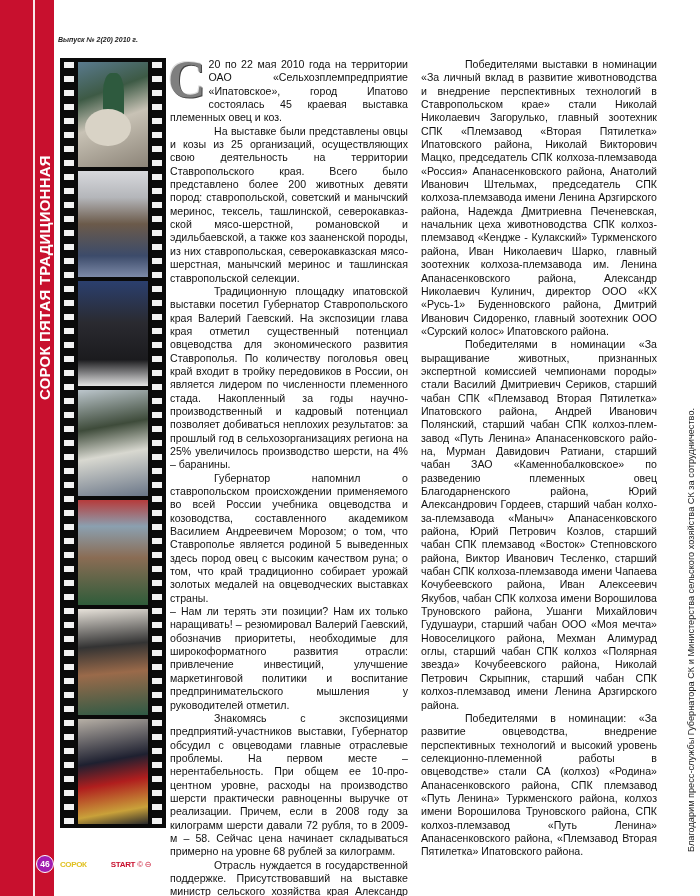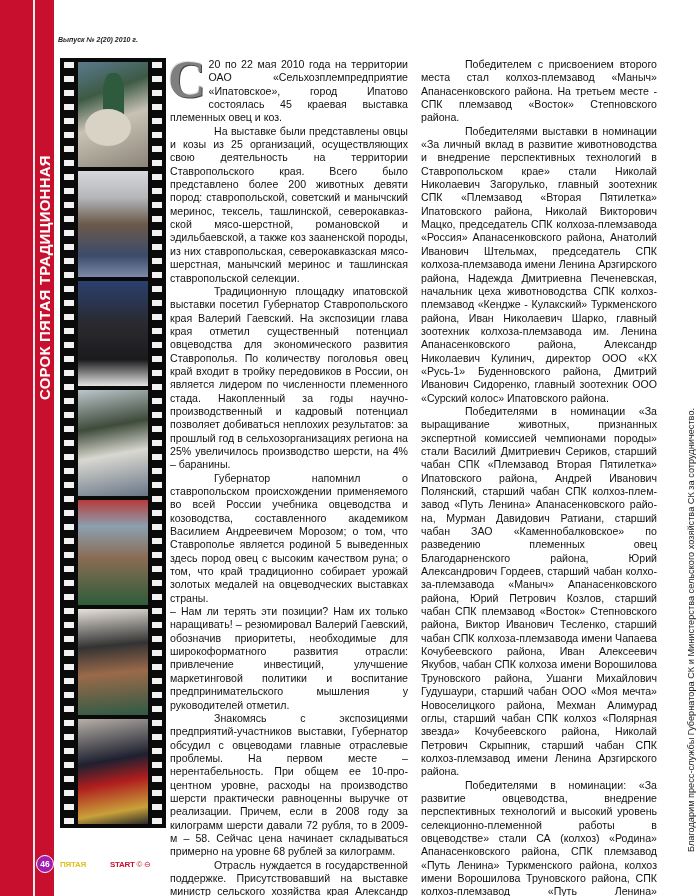--- a/index.html
+++ b/index.html
@@ -118,27 +118,26 @@
   <p>На выставке были представлены овцы и козы из 25 организаций, осуществляющих свою деятельность на территории Ставропольского края. Всего было представлено более 200 животных девяти пород: ставропольской, советский и маныч­ский меринос, тексель, ташлинской, северокавказ­ской мясо-шерстной, романовской и эдильбаевской, а также коз зааненской породы, из них ставрополь­ская, северокавказская мясо-шерстная, манычский меринос и ташлинская ставропольской селекции.</p>
   <p>Традиционную площадку ипатовской выставки посетил Губернатор Ставропольского края Валерий Гаевский. На экспозиции глава края отметил существенный потенциал овцеводства для экономического развития Ставрополья. По количес­тву поголовья овец край входит в тройку передови­ков в России, он является лидером по численности племенного стада. Накопленный за годы научно-производственный и кадровый потенциал позволя­ет добиваться неплохих результатов: за прошлый год в сельхозорганизациях региона на 25% увели­чилось производство шерсти, на 4% – баранины.</p>
   <p>Губернатор напомнил о ставропольском происхождении применяемого во всей России учеб­ника овцеводства и козоводства, составленного академиком Василием Андреевичем Морозом; о том, что Ставрополье является родиной 5 выведен­ных здесь пород овец с высоким качеством руна; о том, что край традиционно собирает урожай золо­тых медалей на овцеводческих выставках страны.</p>
   <p class="noindent">– Нам ли терять эти позиции? Нам их только нара­щивать! – резюмировал Валерий Гаевский, обозна­чив приоритеты, необходимые для широкоформат­ного развития отрасли: привлечение инвестиций, улучшение маркетинговой политики и воспитание предпринимательского мышления у руководителей отметил.</p>
   <p>Знакомясь с экспозициями предприятий-участников выставки, Губернатор обсудил с овце­водами главные отраслевые проблемы. На первом месте – нерентабельность. При общем ее 10-про­центном уровне, расходы на производство шерсти практически равноценны выручке от реализации. Причем, если в 2008 году за килограмм шерсти давали 72 рубля, то в 2009-м – 58. Сейчас цена начинает складываться примерно на уровне 68 рублей за килограмм.</p>
   <p>Отрасль нуждается в государственной под­держке. Присутствовавший на выставке министр сельского хозяйства края Александр Манаков сооб­щил, что несмотря на свертывание федерального субсидирования овцеводства, Ставрополье сохра­няет в этом году объем собственной дотации на племенную поддержку отрасли в размере 26 мил­лионов рублей.</p>
 
 </div>
 
 <div class="col col-2">
-  <p>Победителем с присвоением второго места стал колхоз-племзавод «Маныч» Апанасенковского района. На третьем месте - СПК племзавод «Восток» Степновского района.</p>
   <p>Победителями выставки в номинации «За личный вклад в развитие животноводства и внед­рение перспективных технологий в Ставропольском крае» стали Николай Николаевич Загорулько, глав­ный зоотехник СПК «Племзавод «Вторая Пятилетка» Ипатовского района, Николай Викторович Мацко, председатель СПК колхоза-племзавода «Россия» Апанасенковского района, Анатолий Иванович Штельмах, председатель СПК колхоза-племзаво­да имени Ленина Арзгирского района, Надежда Дмитриевна Печеневская, начальник цеха животно­водства СПК колхоз-племзавод «Кендже - Кулакский» Туркменского района, Иван Николаевич Шарко, главный зоотехник колхоза-племзавода им. Ленина Апанасенковского района, Александр Николаевич Кулинич, директор ООО «КХ «Русь-1» Буденновского района, Дмитрий Иванович Сидоренко, главный зоотехник ООО «Сурский колос» Ипатовского райо­на.</p>
   <p>Победителями в номинации «За выращи­вание животных, признанных экспертной комиссией чемпионами породы» стали Василий Дмитриевич Сериков, старший чабан СПК «Племзавод Вторая Пятилетка» Ипатовского района, Андрей Иванович Полянский, старший чабан СПК колхоз-плем­завод «Путь Ленина» Апанасенковского райо­на, Мурман Давидович Ратиани, старший чабан ЗАО «Каменнобалковское» по разведению пле­менных овец Благодарненского района, Юрий Александрович Гордеев, старший чабан колхо­за-племзавода «Маныч» Апанасенковского райо­на, Юрий Петрович Козлов, старший чабан СПК племзавод «Восток» Степновского района, Виктор Иванович Тесленко, старший чабан СПК колхоза-племзавода имени Чапаева Кочубеевского райо­на, Иван Алексеевич Якубов, чабан СПК колхоза имени Ворошилова Труновского района, Ушанги Михайлович Гудушаури, старший чабан ООО «Моя мечта» Новоселицкого района, Мехман Алимурад оглы, старший чабан СПК колхоз «Полярная звезда» Кочубеевского района, Николай Петрович Скрыпник, старший чабан СПК колхоз-племзавод имени Ленина Арзгирского района.</p>
   <p>Победителями в номинации: «За развитие овцеводства, внедрение перспективных технологий и высокий уровень селекционно-племенной рабо­ты в овцеводстве» стали СА (колхоз) «Родина» Апанасенковского района, СПК племзавод «Путь Ленина» Туркменского района, колхоз имени Ворошилова Труновского района, СПК колхоз-плем­завод «Путь Ленина» Апанасенковского района, «Племзавод Вторая Пятилетка» Ипатовского райо­на.</p>
 
 </div>
 
 <div class="side-credit">Благодарим пресс-службы Губернатора СК и Министерства сельского хозяйства СК за сотрудничество.</div>
 
 <div class="footer">
   <div class="page-num">46</div>
   <div class="brand">
-    <span class="a">ПЯТАЯ</span><span class="b">START</span><span class="c">© ⊖</span>
+    <span class="a">СОРОК</span><span class="b">START</span><span class="c">© ⊖</span>
   </div>
 </div>
 
 </body></html>

